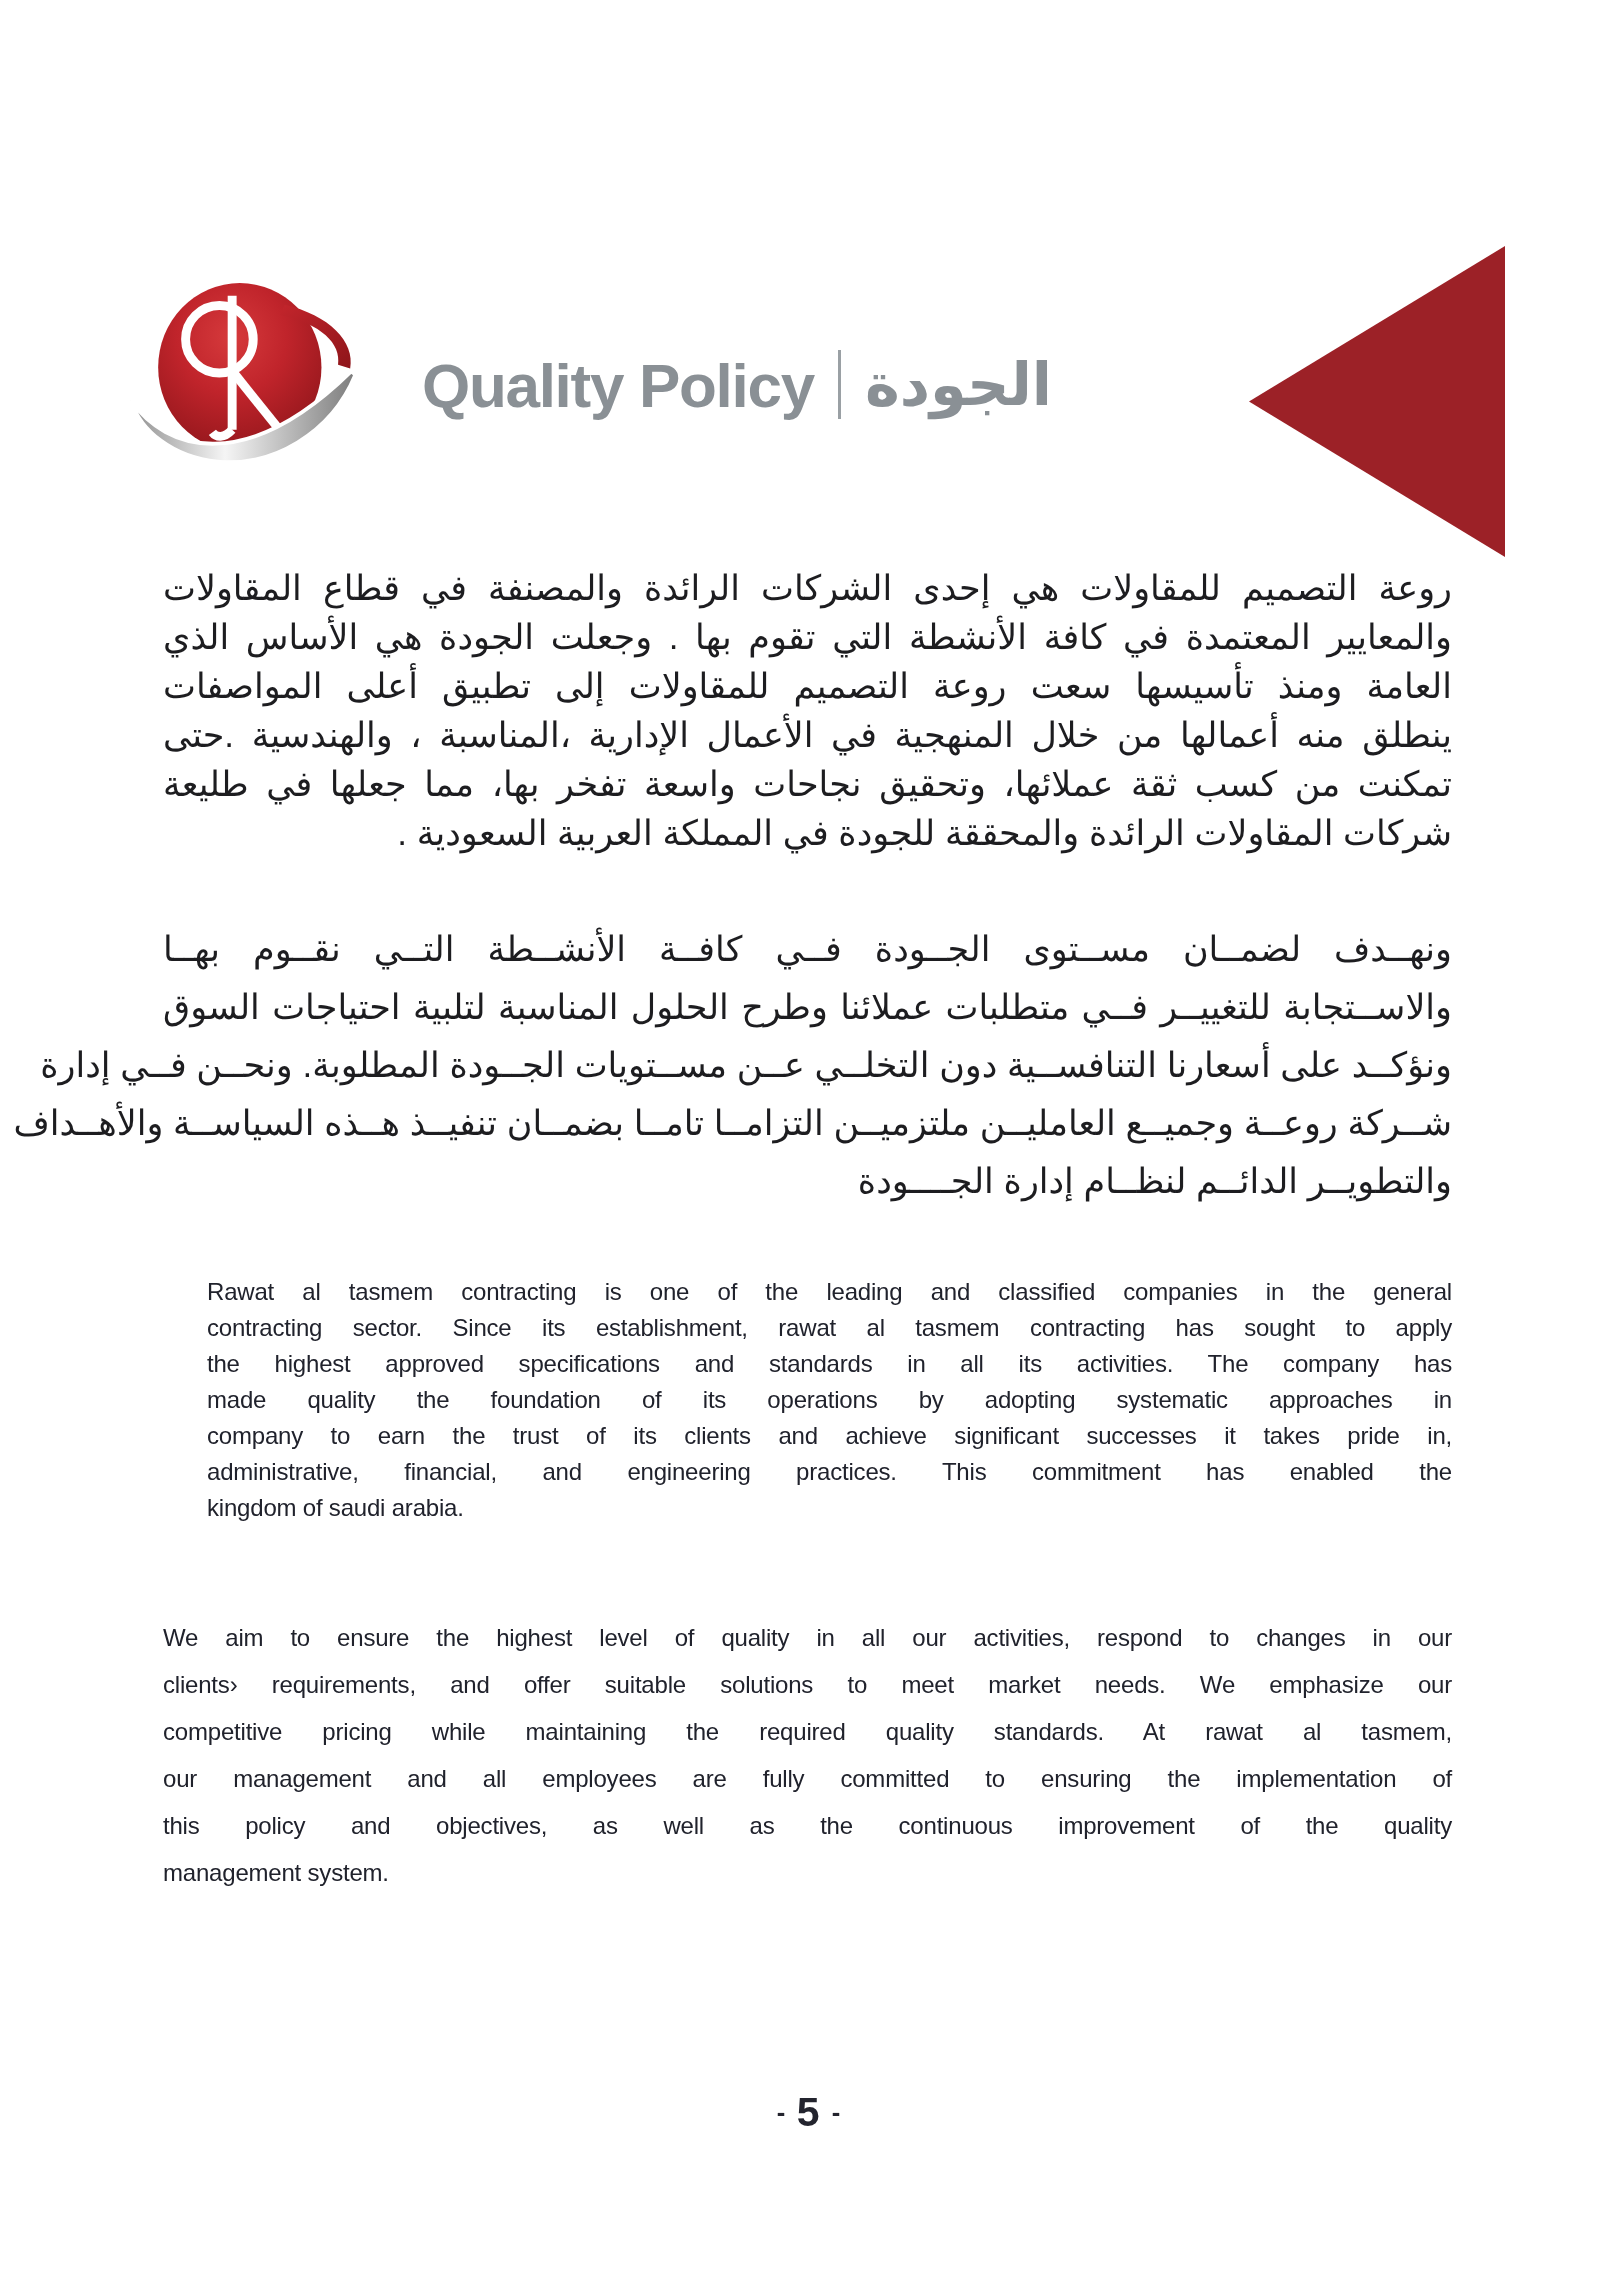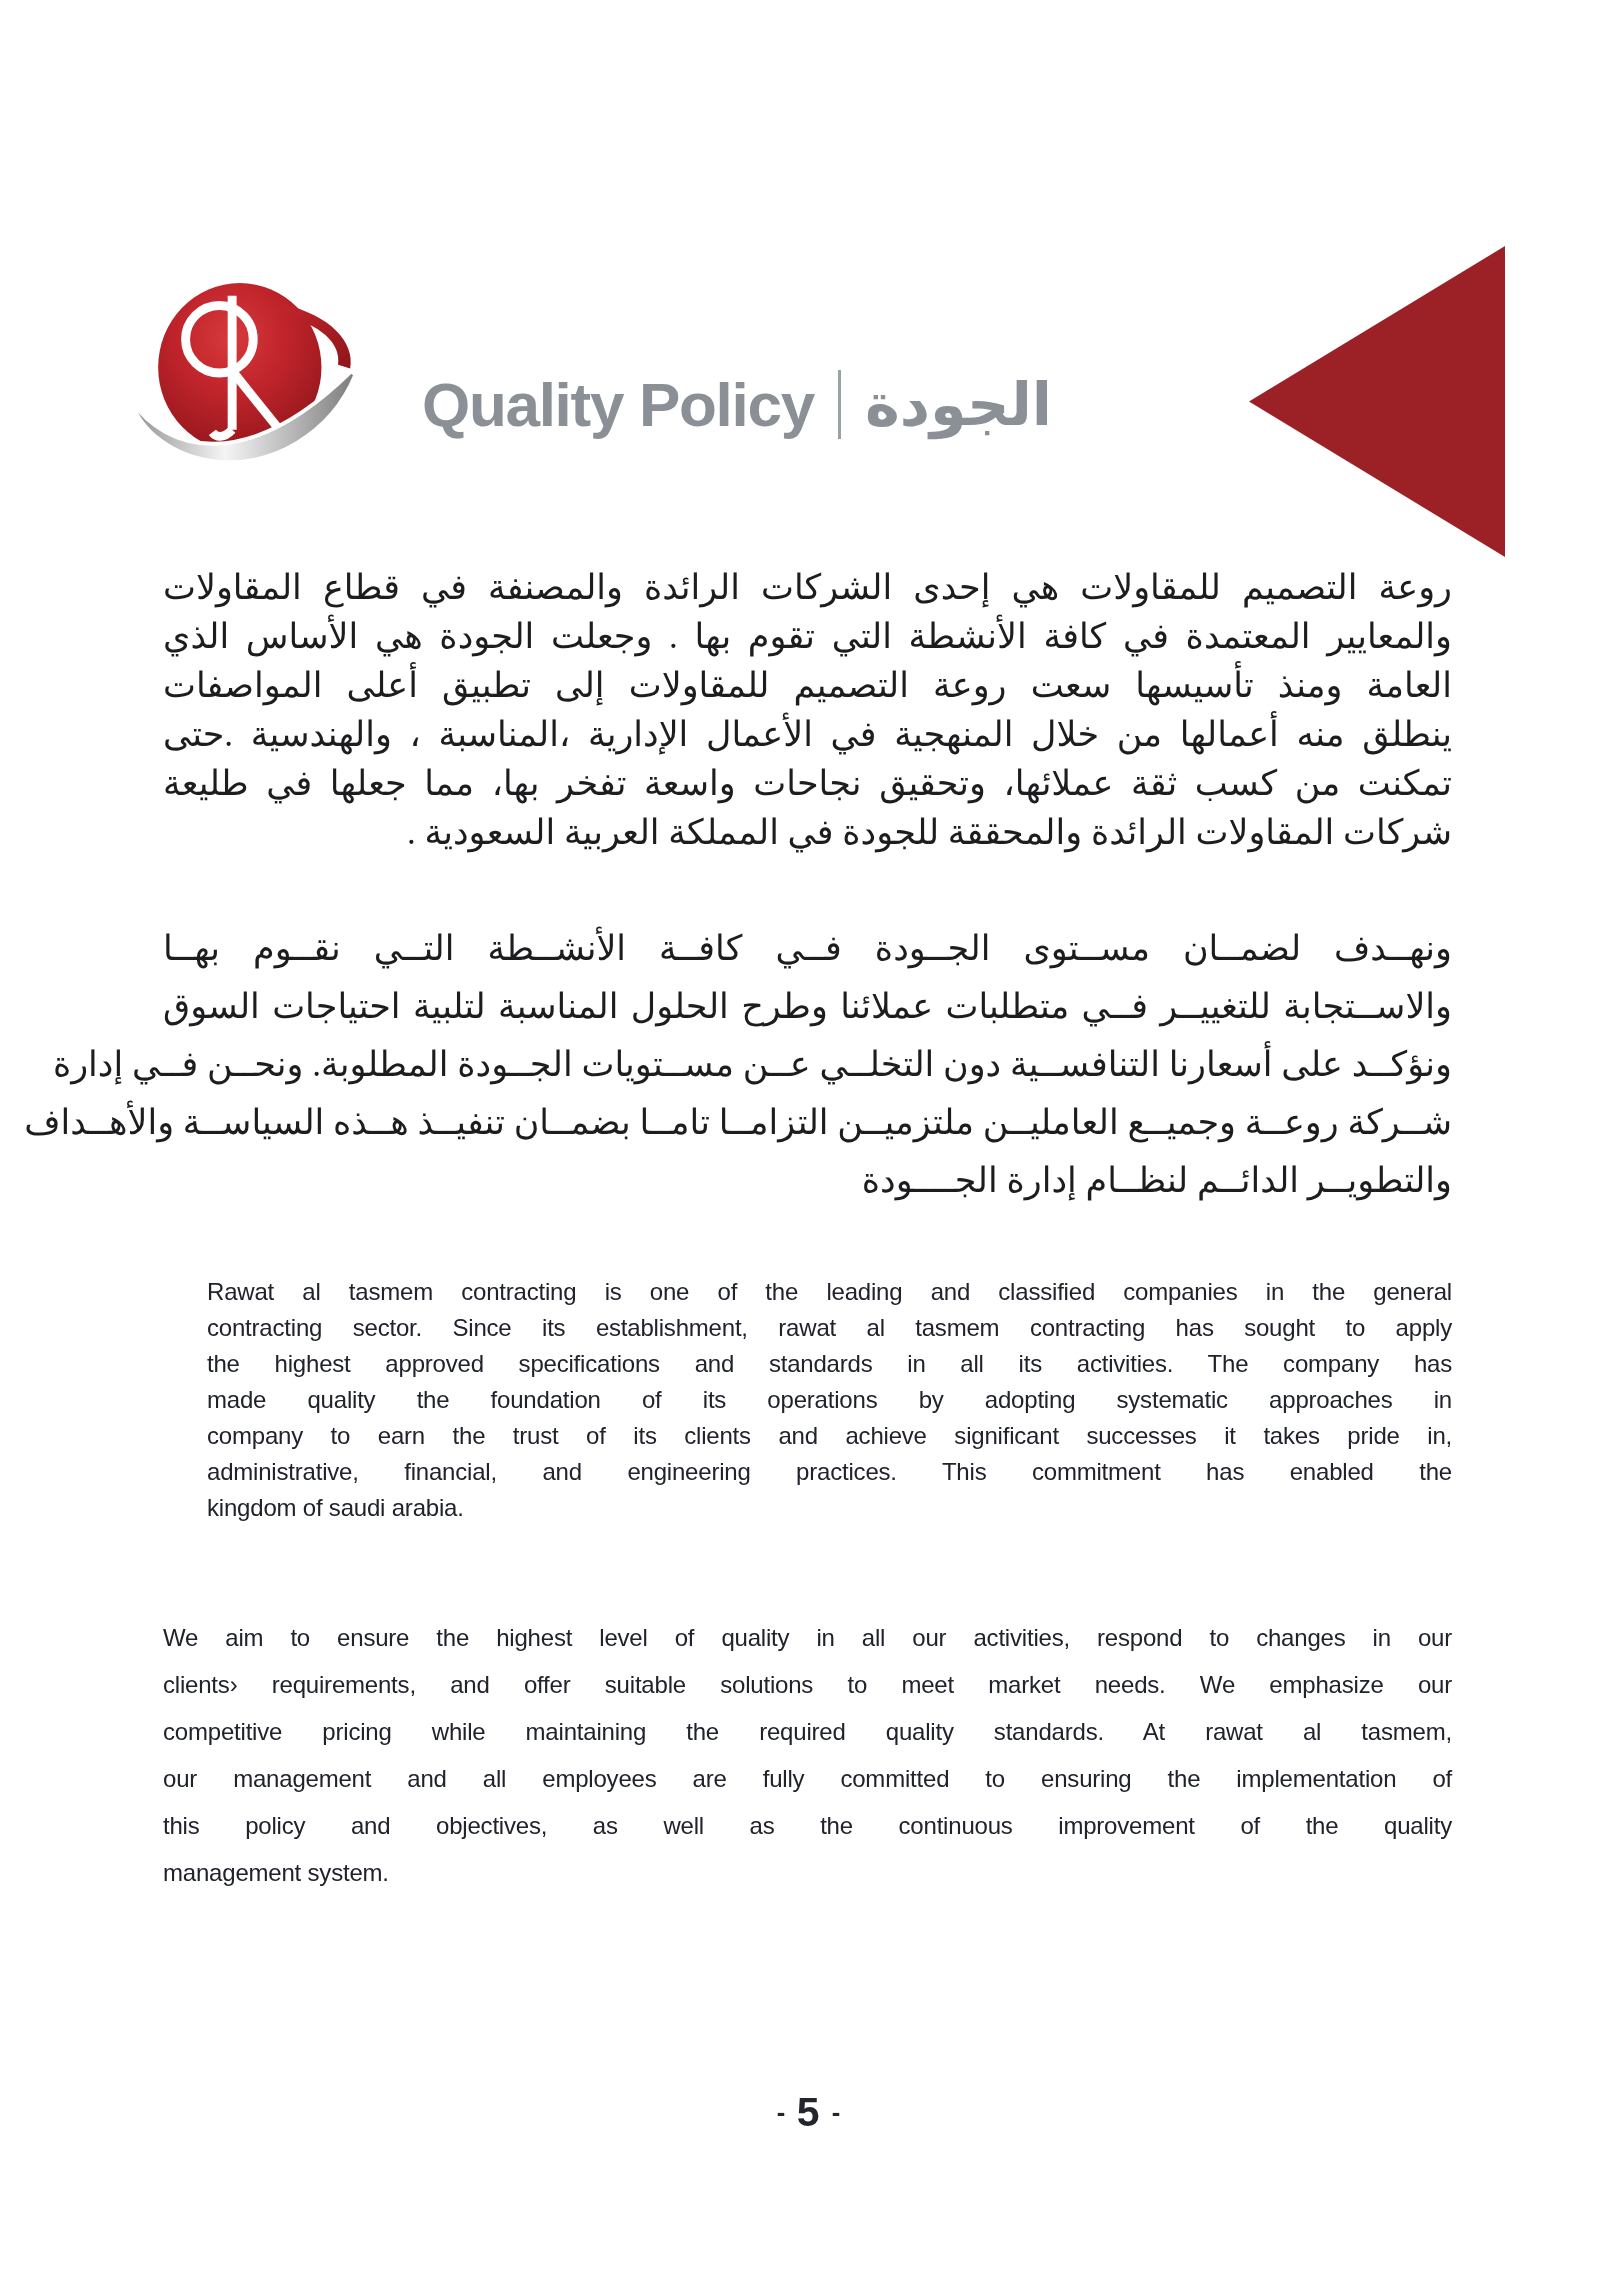--- a/index.html
+++ b/index.html
@@ -12,42 +12,42 @@
   *{margin:0;padding:0;box-sizing:border-box;}
   html,body{background:#fff;}
   body{
     width:1617px;height:2273px;position:relative;overflow:hidden;
     font-family:"Liberation Sans", sans-serif;
     background:var(--page-bg);
   }
   .logo{position:absolute;left:128px;top:278px;width:230px;height:185px;}
   .header-row{
     position:absolute;left:422px;top:350px;height:109px;
-    display:flex;align-items:center;gap:24px;
+    display:flex;gap:24px;
   }
   .header-en{
     font-size:62px;font-weight:bold;color:var(--heading-gray);
     letter-spacing:-1.3px;white-space:nowrap;
   }
   .header-divider{
     width:3.2px;height:69px;background:#9aa0a4;flex:0 0 auto;
   }
   .header-ar{
     font-size:59px;font-weight:bold;color:var(--heading-gray);
     direction:rtl;white-space:nowrap;font-family:"DejaVu Sans", sans-serif;
   }
   .triangle{
     position:absolute;left:1249px;top:246px;width:256px;height:311px;
     background:var(--triangle-red);
     clip-path:polygon(100% 0, 100% 100%, 0 50%);
   }
   .col{position:absolute;left:163px;width:1289px;}
   .arabic-par{
     direction:rtl;
-    font-family:Liberation Serif, serif;
+    font-family:Liberation Sans, sans-serif;
     color:var(--arabic-text);
   }
   .arabic-par .line{
     font-size:35px;
     text-align:justify;text-align-last:justify;
     white-space:nowrap;
   }
   .ar-p1{top:563px;}
   .ar-p1 .line{height:49px;line-height:49px;}
   .ar-p2{top:920px;}

